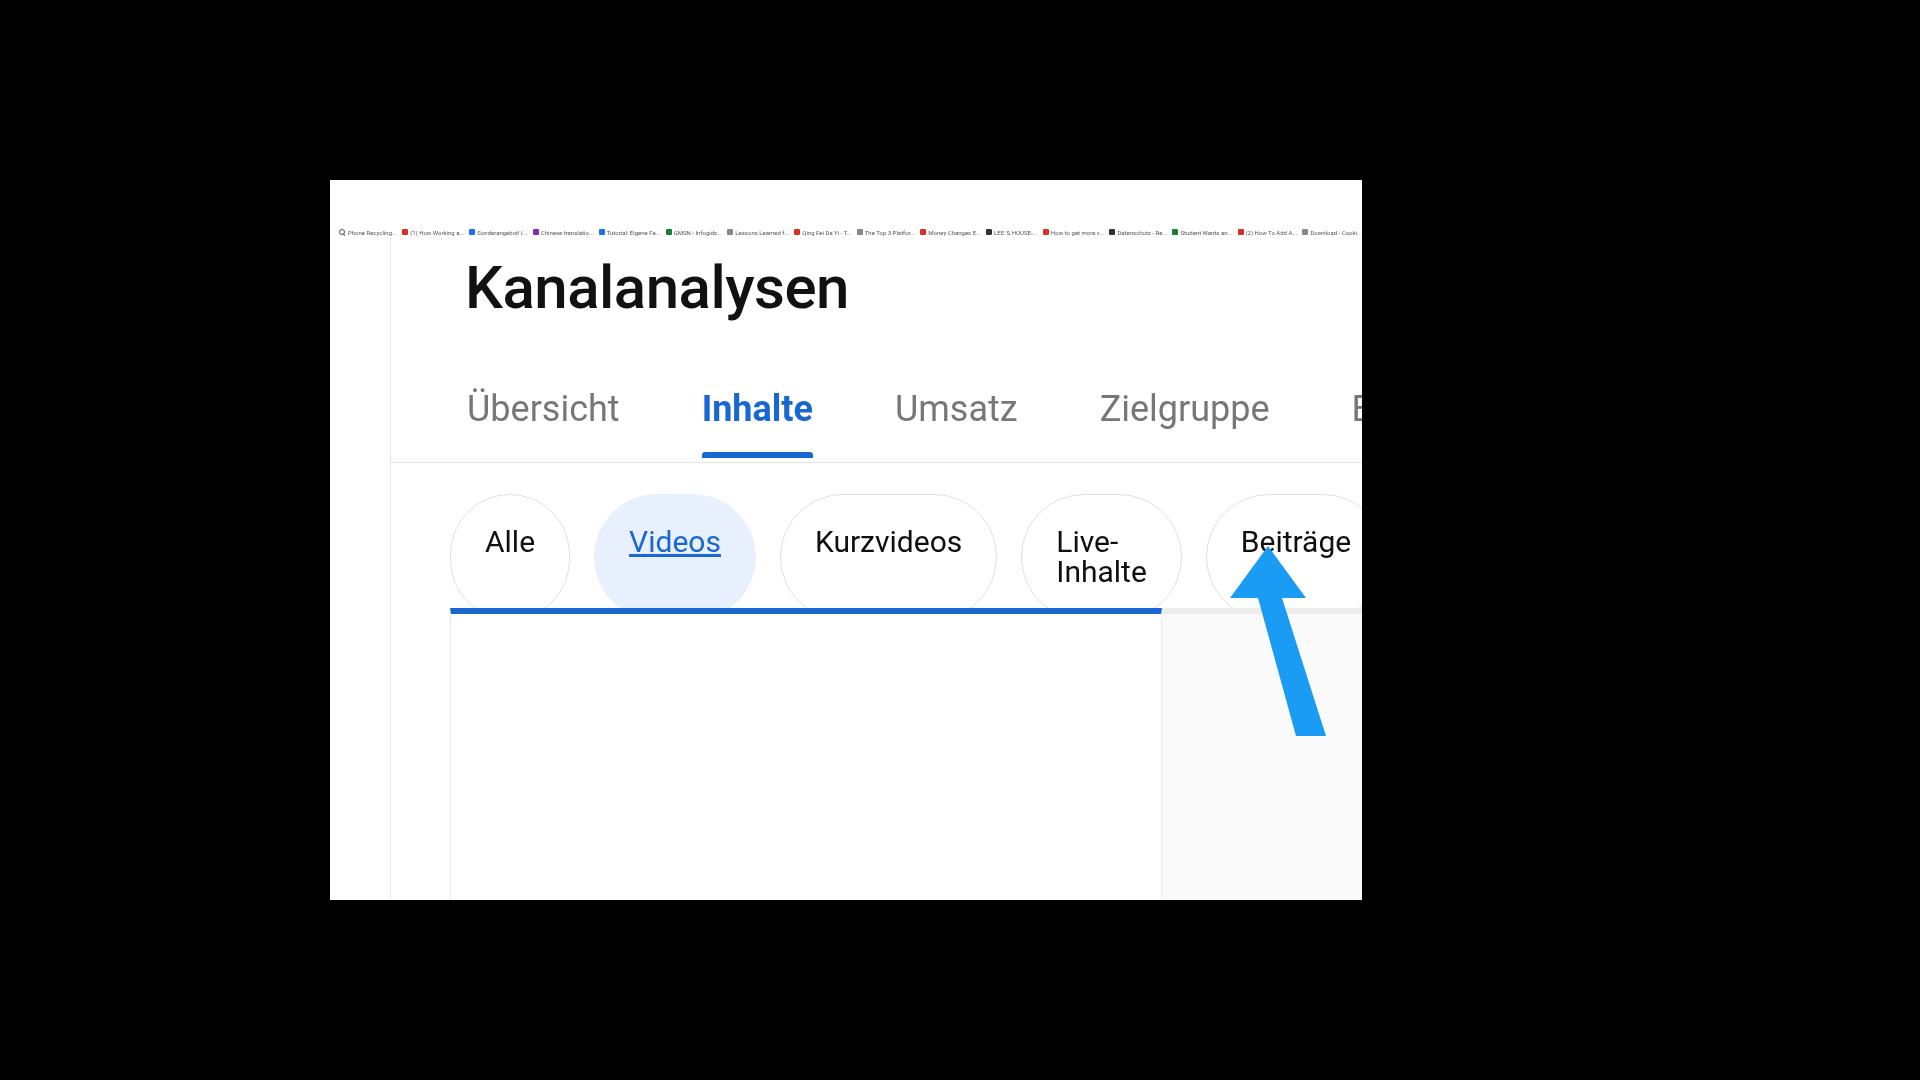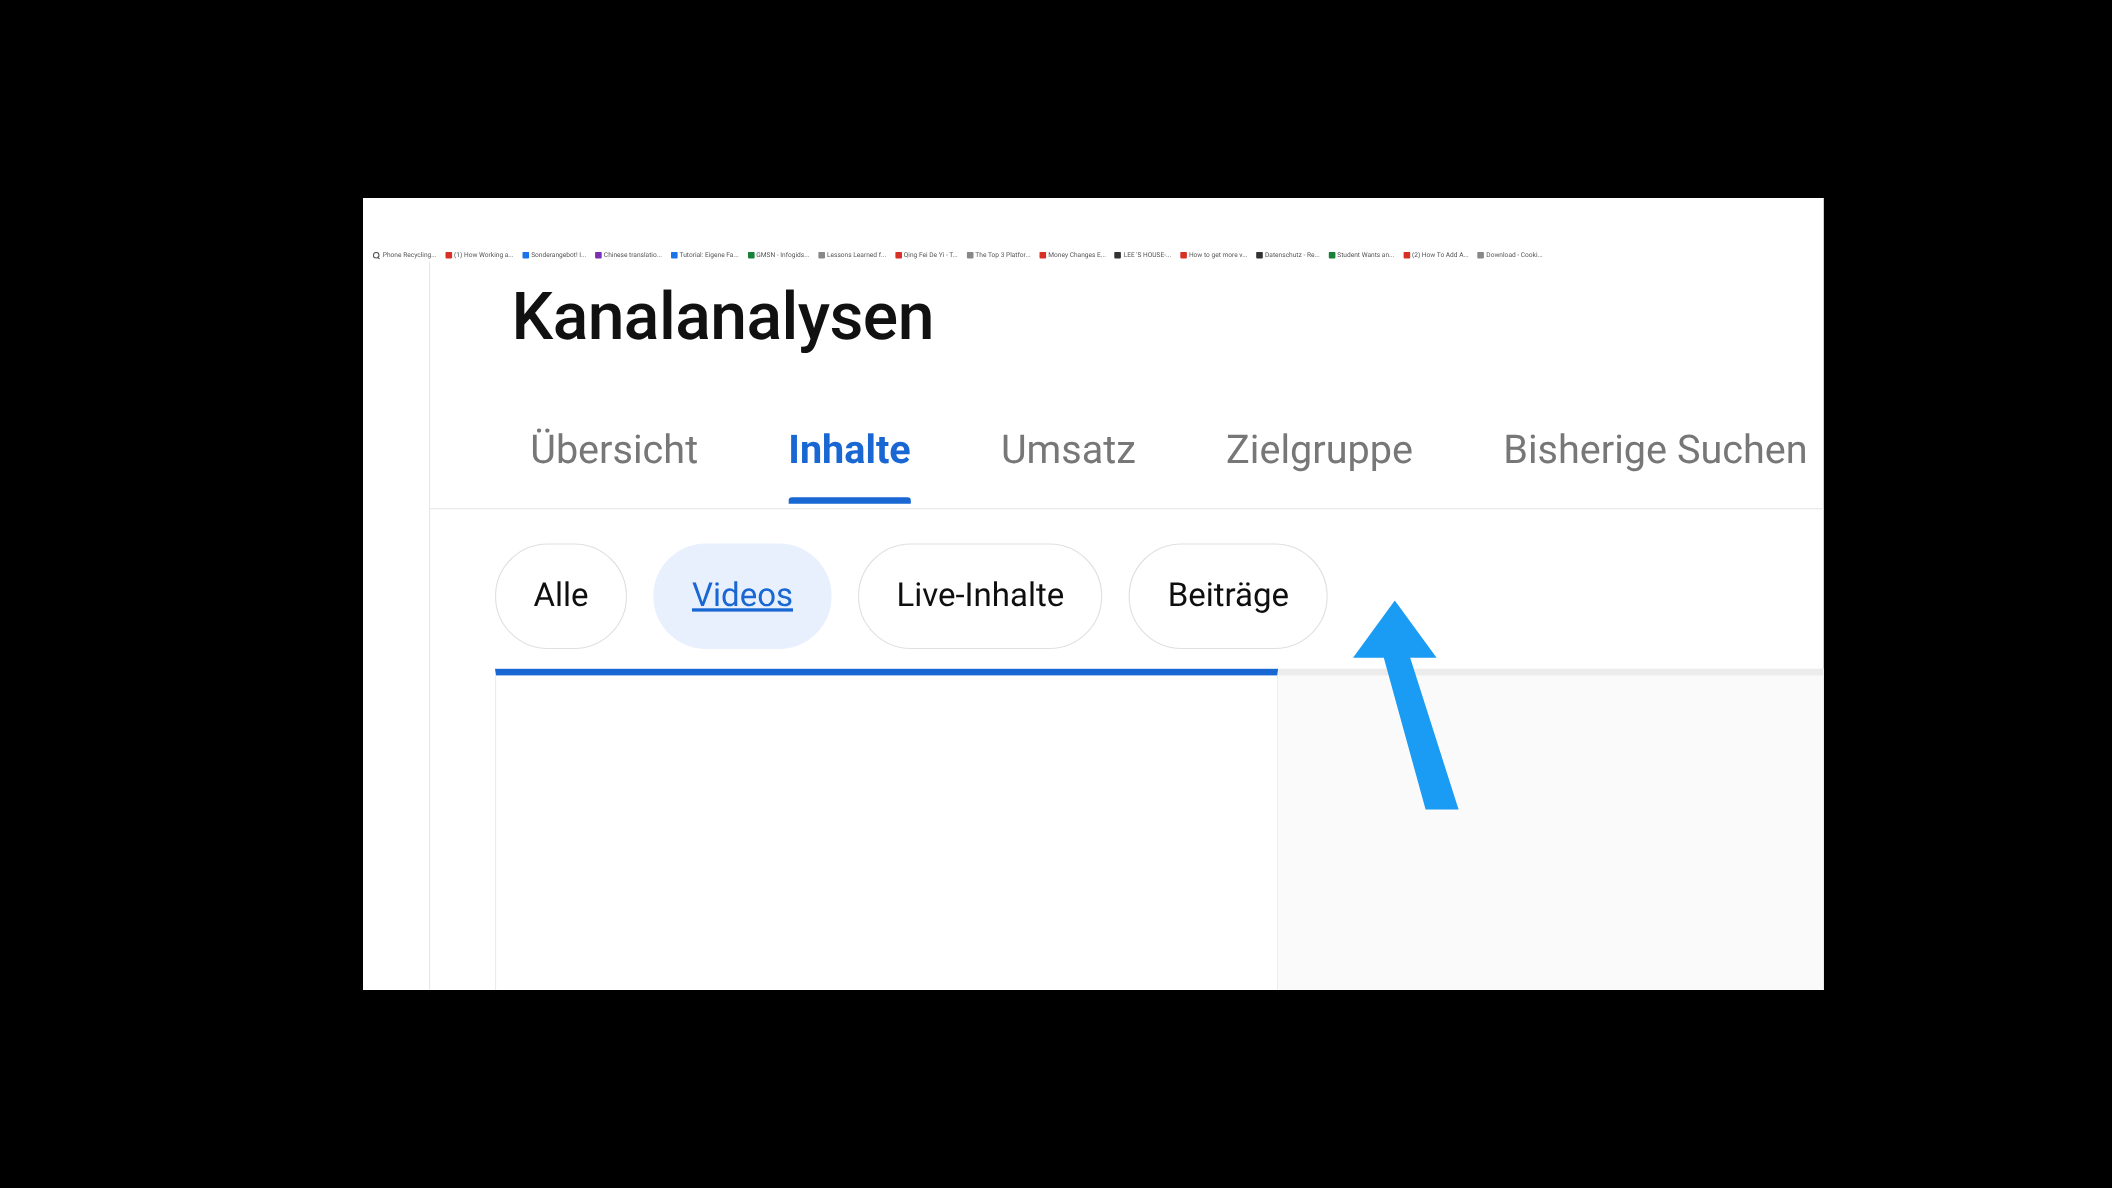--- a/index.html
+++ b/index.html
@@ -8,21 +8,21 @@
     width: 1920px;
     height: 1080px;
     background: #000;
     font-family: -apple-system, BlinkMacSystemFont, "Segoe UI", Roboto, Arial, sans-serif;
     overflow: hidden;
   }
   .window {
     position: absolute;
     left: 330px;
     top: 180px;
-    width: 1328px;
+    width: 1032px;
     height: 720px;
     background: #fff;
     overflow: hidden;
   }
   .tab-strip {
     position: absolute;
     top: 46px;
     left: 6px;
     right: 0;
     height: 12px;
@@ -89,21 +89,21 @@
     position: absolute;
     left: 75px;
     top: 14px;
     font-size: 60px;
     font-weight: 500;
     color: #111;
     letter-spacing: -0.5px;
   }
   .tabs {
     position: absolute;
-    left: 92px;
+    left: 77px;
     top: 150px;
     right: 0;
     display: flex;
     gap: 82px;
     font-size: 36px;
     color: #777;
   }
   .tabs .tab {
     position: relative;
     padding-bottom: 26px;
@@ -270,20 +270,21 @@
       <div class="tab active"><span>Inhalte</span></div>
       <div class="tab"><span>Umsatz</span></div>
       <div class="tab"><span>Zielgruppe</span></div>
       <div class="tab"><span>Bisherige Suchen</span></div>
     </div>
     <div class="tabbar-underline"></div>
 
     <div class="chips">
       <div class="chip"><span>Alle</span></div>
       <div class="chip active"><span>Videos</span></div>
+      <div class="chip"><span>Kurzvideos</span></div>
       <div class="chip"><span>Live-Inhalte</span></div>
       <div class="chip"><span>Beiträge</span></div>
     </div>
 
     <div class="panel-grid">
       <div class="panel-cell first"></div>
       <div class="panel-cell rest"></div>
     </div>
 
     <svg class="arrow-overlay" viewBox="0 0 140 200">

